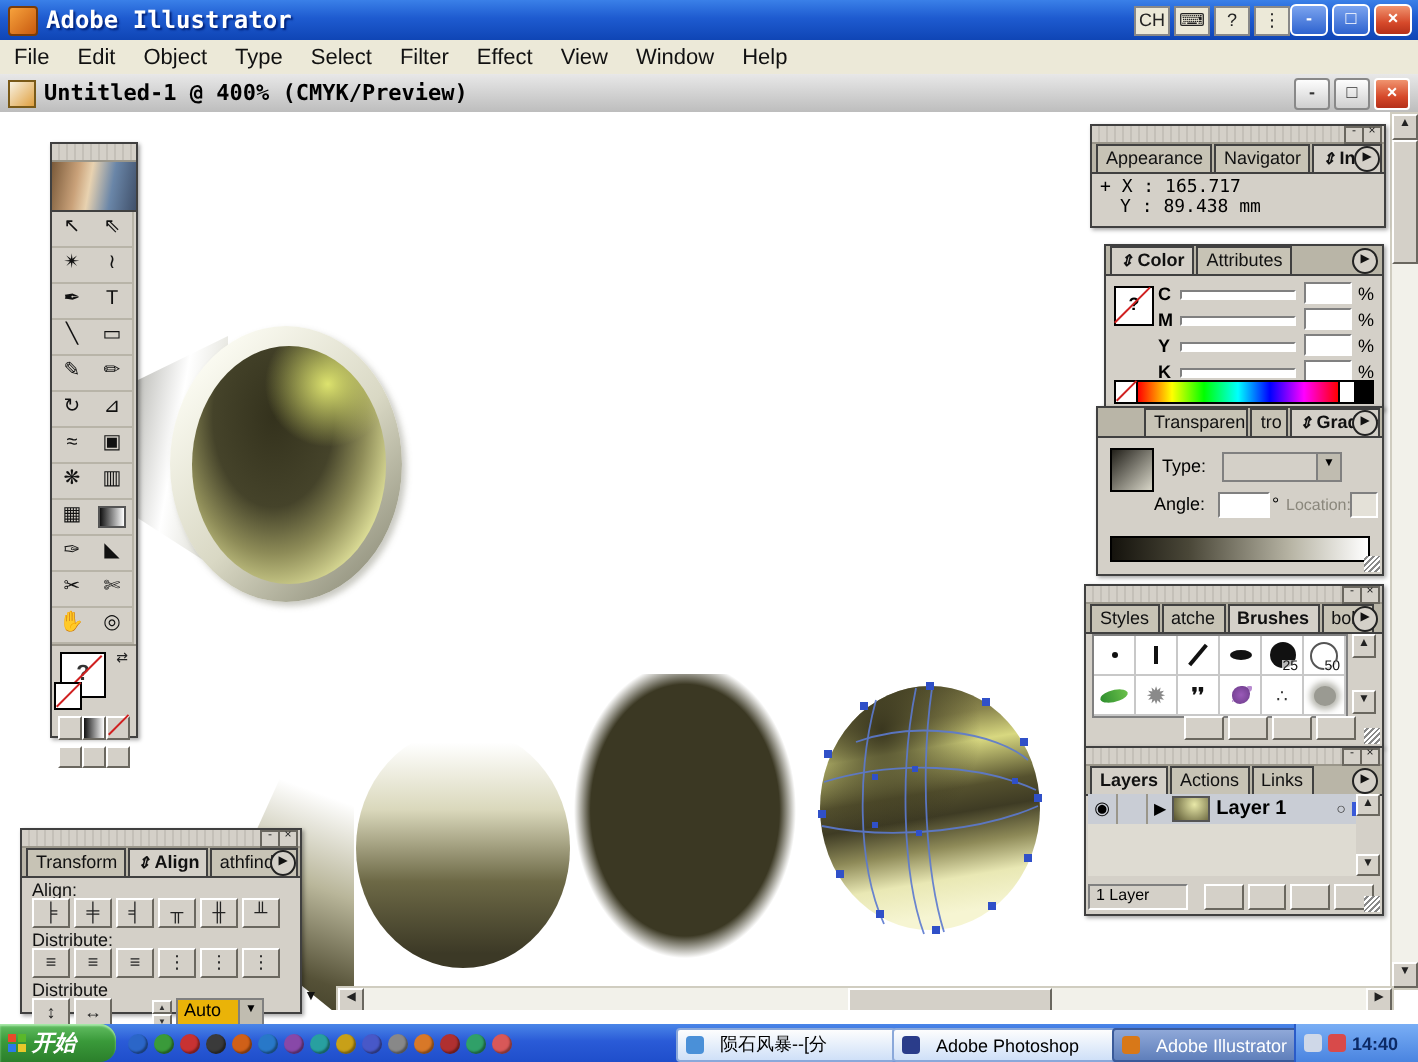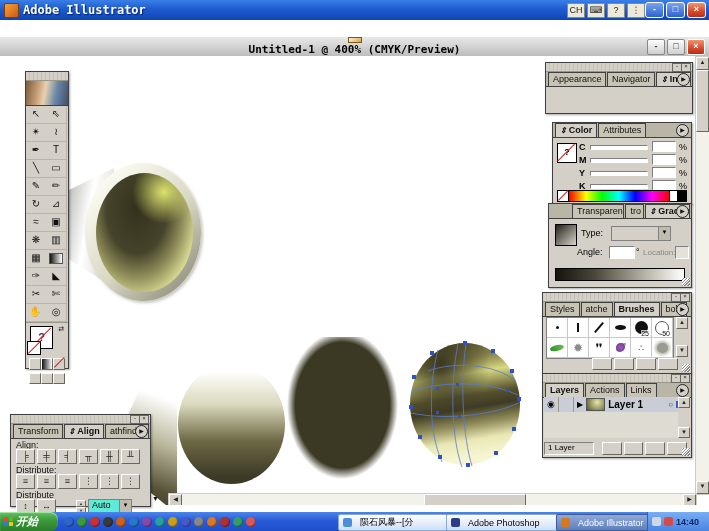--- a/index.html
+++ b/index.html
@@ -23,21 +23,21 @@
   .winbtn.close{background:linear-gradient(180deg,#f0946f,#d6492a 60%,#b5301a);}
   #title-controls{position:absolute;right:3px;top:2px;display:flex;}
   #lang-cluster{position:absolute;right:64px;top:3px;display:flex;}
 
   #menubar{left:0;top:20px;width:709px;height:17px;background:#ece9d8;
     border-bottom:1px solid #b8b4a4;display:flex;align-items:center;}
   .menu-item{padding:1px 7px;color:#111;font-size:11px;}
 
   #docbar{left:0;top:37px;width:709px;height:19px;
     background:linear-gradient(180deg,#e8e8e8,#bdbdbd);
-    border-bottom:1px solid #9a9a9a;display:flex;align-items:center;flex-direction:column;}
+    border-bottom:1px solid #9a9a9a;display:flex;align-items:center;}
   #doc-icon{width:12px;height:12px;margin:0 4px;background:linear-gradient(135deg,#f8f2e2,#e0a040);
     border:1px solid #7a5a18;}
   #doc-title{font-weight:bold;font-size:11px;color:#000;}
   #doc-controls{position:absolute;right:4px;top:39px;display:flex;}
   .docbtn{width:16px;height:14px;border-radius:2px;border:1px solid #888;margin-left:2px;
     background:linear-gradient(180deg,#fdfdfd,#cfcfcf);color:#333;font-size:9px;line-height:12px;
     text-align:center;font-weight:bold;}
   .docbtn.close{background:linear-gradient(180deg,#f0946f,#d6492a 60%,#b5301a);color:#fff;border-color:#fff;}
 
   
@@ -193,21 +193,21 @@
 
   
   #p-align{left:10px;top:414px;width:139px;height:91px;}
   .al-label{position:absolute;left:5px;font-size:9px;color:#111;}
   .al-row{position:absolute;left:5px;display:flex;gap:2px;}
   .al-btn{width:17px;height:13px;background:#d4d0c8;border:1px solid;border-color:#fff #6a675f #6a675f #fff;
     font-size:9px;line-height:12px;text-align:center;color:#222;}
   #al-spinner{width:10px;height:13px;display:flex;flex-direction:column;}
   #al-spinner .minibtn{height:6px;font-size:4px;line-height:5px;}
   #al-combo{width:42px;height:13px;font-size:9px;}
-  #al-combo .cfield{line-height:11px;padding-left:3px;background:#5eead4;}
+  #al-combo .cfield{line-height:11px;padding-left:3px;background:#eab308;}
 
   
   #taskbar{left:0;top:512px;width:709px;height:19px;
     background:linear-gradient(180deg,#4a86e8 0%,#2a5bd7 45%,#1f4ecb 100%);display:flex;align-items:center;}
   #start-btn{width:54px;height:19px;border-radius:0 8px 8px 0;
     background:linear-gradient(180deg,#64bf64 0%,#3a9a3a 45%,#2b7f2b 100%);
     display:flex;align-items:center;color:#fff;font-weight:bold;font-style:italic;font-size:11px;
     box-shadow:inset 0 1px 1px #a8e8a8;padding-left:4px;}
   #start-flag{width:9px;height:9px;margin-right:3px;display:grid;grid-template-columns:4px 4px;gap:1px;}
   #start-flag i{display:block;height:4px;}
@@ -238,20 +238,32 @@
     <span class="langbox">⌨</span>
     <span class="langbox">?</span>
     <span class="langbox">⋮</span>
   </div>
   <div id="title-controls" class="abs">
     <div class="winbtn">-</div>
     <div class="winbtn">□</div>
     <div class="winbtn close">×</div>
   </div>
 
+  <div class="abs" id="menubar">
+    <span class="menu-item">File</span>
+    <span class="menu-item">Edit</span>
+    <span class="menu-item">Object</span>
+    <span class="menu-item">Type</span>
+    <span class="menu-item">Select</span>
+    <span class="menu-item">Filter</span>
+    <span class="menu-item">Effect</span>
+    <span class="menu-item">View</span>
+    <span class="menu-item">Window</span>
+    <span class="menu-item">Help</span>
+  </div>
 
   <div class="abs" id="docbar">
     <div id="doc-icon"></div>
     <span id="doc-title" class="mono">Untitled-1 @ 400% (CMYK/Preview)</span>
   </div>
   <div id="doc-controls" class="abs">
     <div class="docbtn">-</div>
     <div class="docbtn">□</div>
     <div class="docbtn close">×</div>
   </div>
@@ -378,20 +390,27 @@
     <div class="ptitle">
       <div class="pbtn" style="right:10px;">-</div>
       <div class="pbtn" style="right:1px;">×</div>
     </div>
     <div class="tabs">
       <span class="tab">Appearance</span>
       <span class="tab">Navigator</span>
       <span class="tab active"><i class="collapse-glyph">⇕</i><span>Info</span></span>
       <div class="panel-menu">▶</div>
     </div>
+    <div class="content mono">
+      <span>+</span>
+      <span>X :</span>
+      <span>165.717</span><br>
+      <span style="margin-left:10px;">Y :</span>
+      <span>89.438 mm</span>
+    </div>
   </div>
 
   <div class="abs palette" id="p-color">
     <div class="tabs">
       <span class="tab active"><i class="collapse-glyph">⇕</i><span>Color</span></span>
       <span class="tab">Attributes</span>
       <div class="panel-menu">▶</div>
     </div>
     <div id="color-fillicon">?</div>
     <div style="position:absolute;left:0;top:18px;width:138px;">

